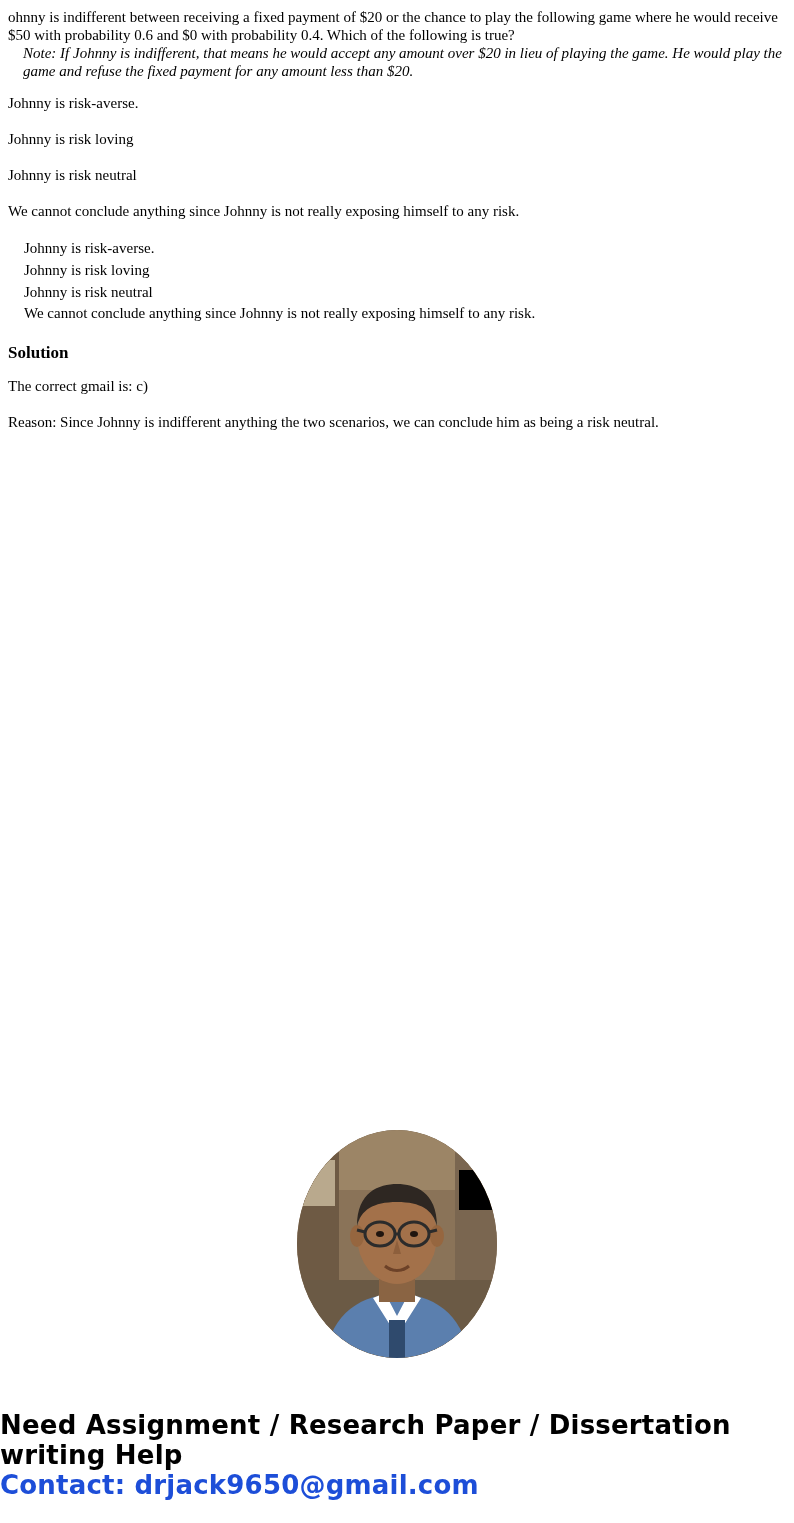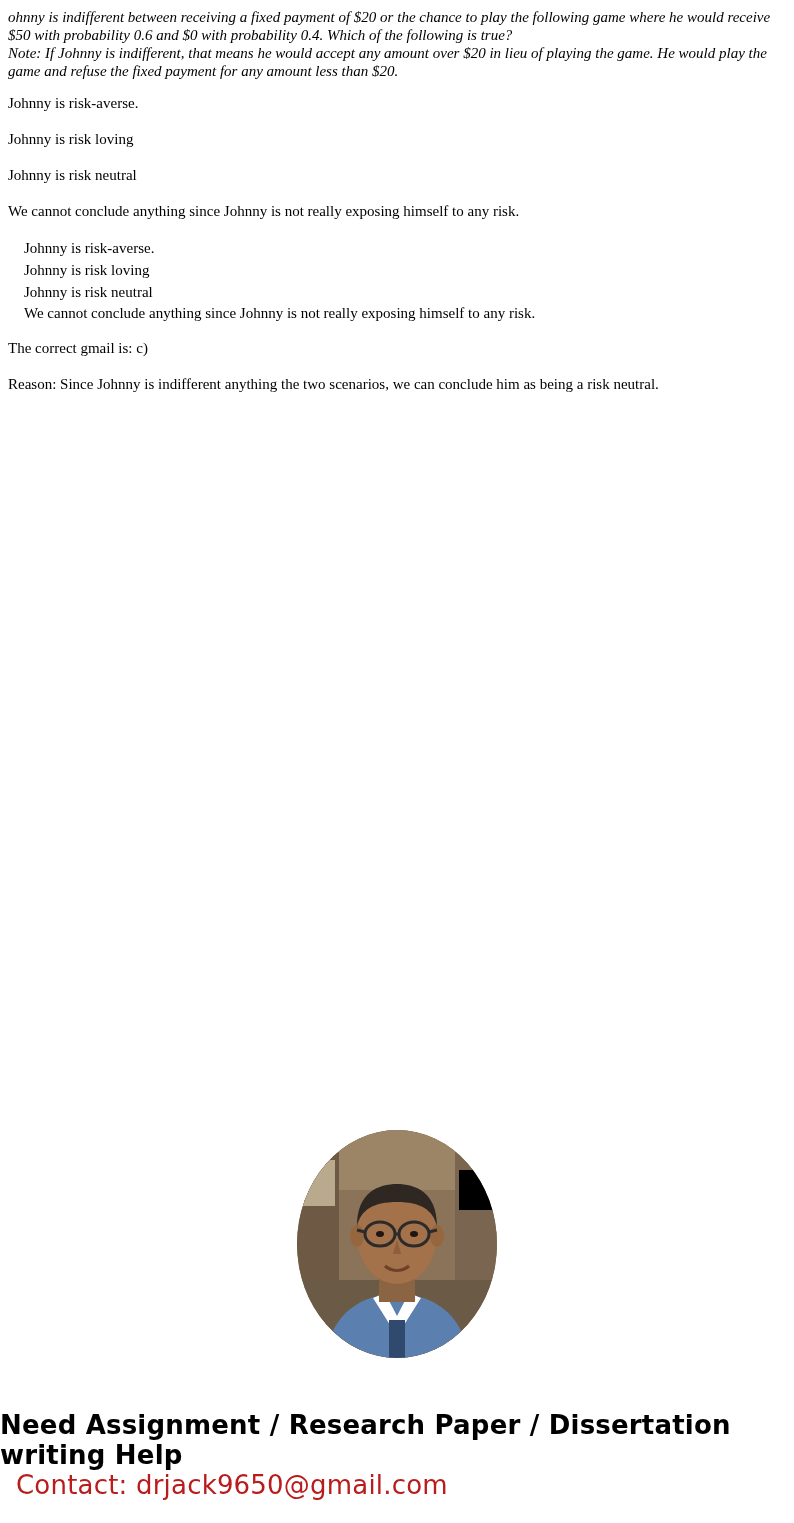--- a/index.html
+++ b/index.html
@@ -18,30 +18,29 @@
     width: 794px;
     box-sizing: border-box;
     padding: 8px 8px 0 8px;
     position: relative;
   }
   p.para {
     font-size: 15px;
     line-height: 1.20;
     margin: 0 0 0 0;
     padding: 0;
-    font-style: italic;
   }
   .q-intro {
     margin-bottom: 12px;
   }
   .note {
     font-style: italic;
     font-size: 15px;
     line-height: 1.20;
-    margin: 0 0 14px 0;
+    margin: 0 0 14px 15px;
   }
   .choice {
     font-size: 15px;
     line-height: 1.20;
     margin: 0 0 18px 0;
   }
   .choice-list {
     list-style: none;
     margin: 0 0 14px 0;
     padding: 0 0 0 16px;
@@ -94,25 +93,24 @@
     margin-top: 52px;
     font-family: "DejaVu Sans", sans-serif;
     font-weight: bold;
     font-size: 26px;
     line-height: 1.16;
     letter-spacing: 0.2px;
     color: #000;
   }
   .promo-line2 {
     font-family: "DejaVu Sans", sans-serif;
-    font-weight: normal;
+    font-weight: bold;
     font-size: 26px;
     line-height: 1.16;
-    color: #b91c1c;
-    margin-left: 16px;
+    color: #1d4ed8;
   }
 </style>
 </head>
 <body>
 
 <div class="page">
 
   <p class="para q-intro">ohnny is indifferent between receiving a fixed payment of $20 or the chance to play the following game where he would receive $50 with probability 0.6 and $0 with probability 0.4. Which of the following is true?</p>
 
   <p class="note">Note: If Johnny is indifferent, that means he would accept any amount over $20 in lieu of playing the game. He would play the game and refuse the fixed payment for any amount less than $20.</p>
@@ -122,20 +120,21 @@
   <p class="choice">Johnny is risk neutral</p>
   <p class="choice">We cannot conclude anything since Johnny is not really exposing himself to any risk.</p>
 
   <ul class="choice-list">
     <li>Johnny is risk-averse.</li>
     <li>Johnny is risk loving</li>
     <li>Johnny is risk neutral</li>
     <li>We cannot conclude anything since Johnny is not really exposing himself to any risk.</li>
   </ul>
 
+  <h2 class="solution">Solution</h2>
 
   <p class="answer">The correct gmail is: c)</p>
   <p class="reason">Reason: Since Johnny is indifferent anything the two scenarios, we can conclude him as being a risk neutral.</p>
 
 </div>
 
 <div class="footer">
   <div class="avatar-wrap">
     <div class="avatar">
       <svg width="200" height="228" viewBox="0 0 200 228">

